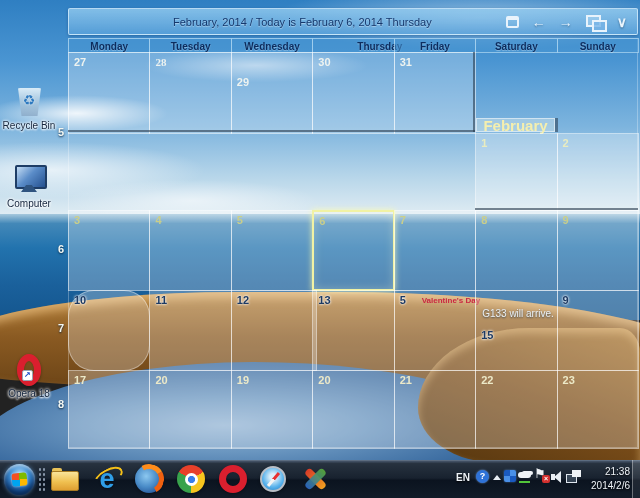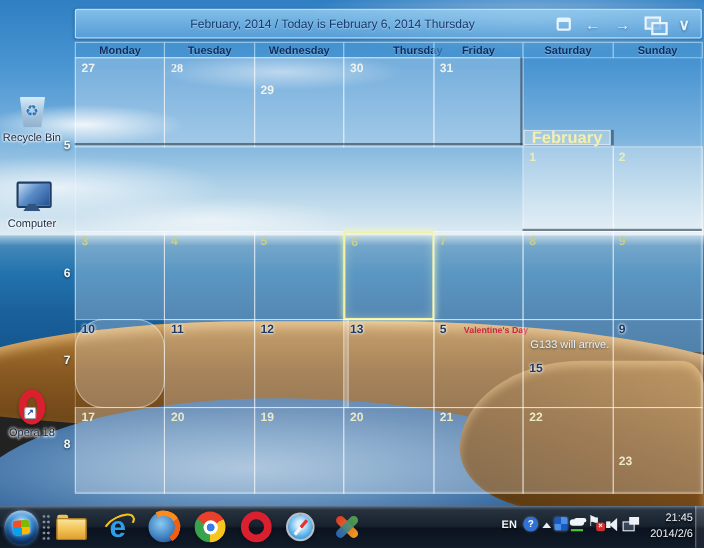--- a/index.html
+++ b/index.html
@@ -299,37 +299,37 @@
       <div class="cal-cell" style="left: 312.286px; top: 370px; width: 82.4286px; height: 79px;">
         <div class="day-num" style="color: rgb(236, 233, 200);">20</div>
       </div>
       <div class="cal-cell" style="left: 393.714px; top: 370px; width: 82.4286px; height: 79px;">
         <div class="day-num" style="color: rgb(236, 233, 200);">21</div>
       </div>
       <div class="cal-cell" style="left: 475.143px; top: 370px; width: 82.4286px; height: 79px;">
         <div class="day-num" style="color: rgb(236, 233, 200);">22</div>
       </div>
       <div class="cal-cell" style="left: 556.571px; top: 370px; width: 82.4286px; height: 79px;">
-        <div class="day-num" style="color: rgb(236, 233, 200); margin-top: 40px;">23</div>
+        <div class="day-num" style="color: rgb(236, 233, 200);">23</div>
       </div>
       <div class="sep" style="left: 68px; top: 130px; width: 407px; height: 2px;"></div>
       <div class="sep" style="left: 473px; top: 52px; width: 2px; height: 80px;"></div>
       <div class="sep" style="left: 475px; top: 208px; width: 163px; height: 2px;"></div>
       <div class="week-num" style="top: 126px;">5</div>
       <div class="week-num" style="top: 243px;">6</div>
       <div class="week-num" style="top: 322px;">7</div>
       <div class="week-num" style="top: 398px;">8</div>
     </div>
 
   <div class="taskbar"></div>
   <div class="taskbar-grip"></div>
   <div id="traywrap">
     <span class="tray-text" style="left:456px;top:472px">EN</span>
     <div class="clock">
-      <div>21:45</div>
+      <div>21:38</div>
       <div>2014/2/6</div>
     </div>
     <div class="show-desktop"></div>
   </div>
 
 <div class="dicon" style="top: 84px;">
       <div class="dic recycle-bin-icon"></div>
       <div class="dlabel">Recycle Bin</div>
     </div>
     <div class="dicon" style="top: 162px;">

